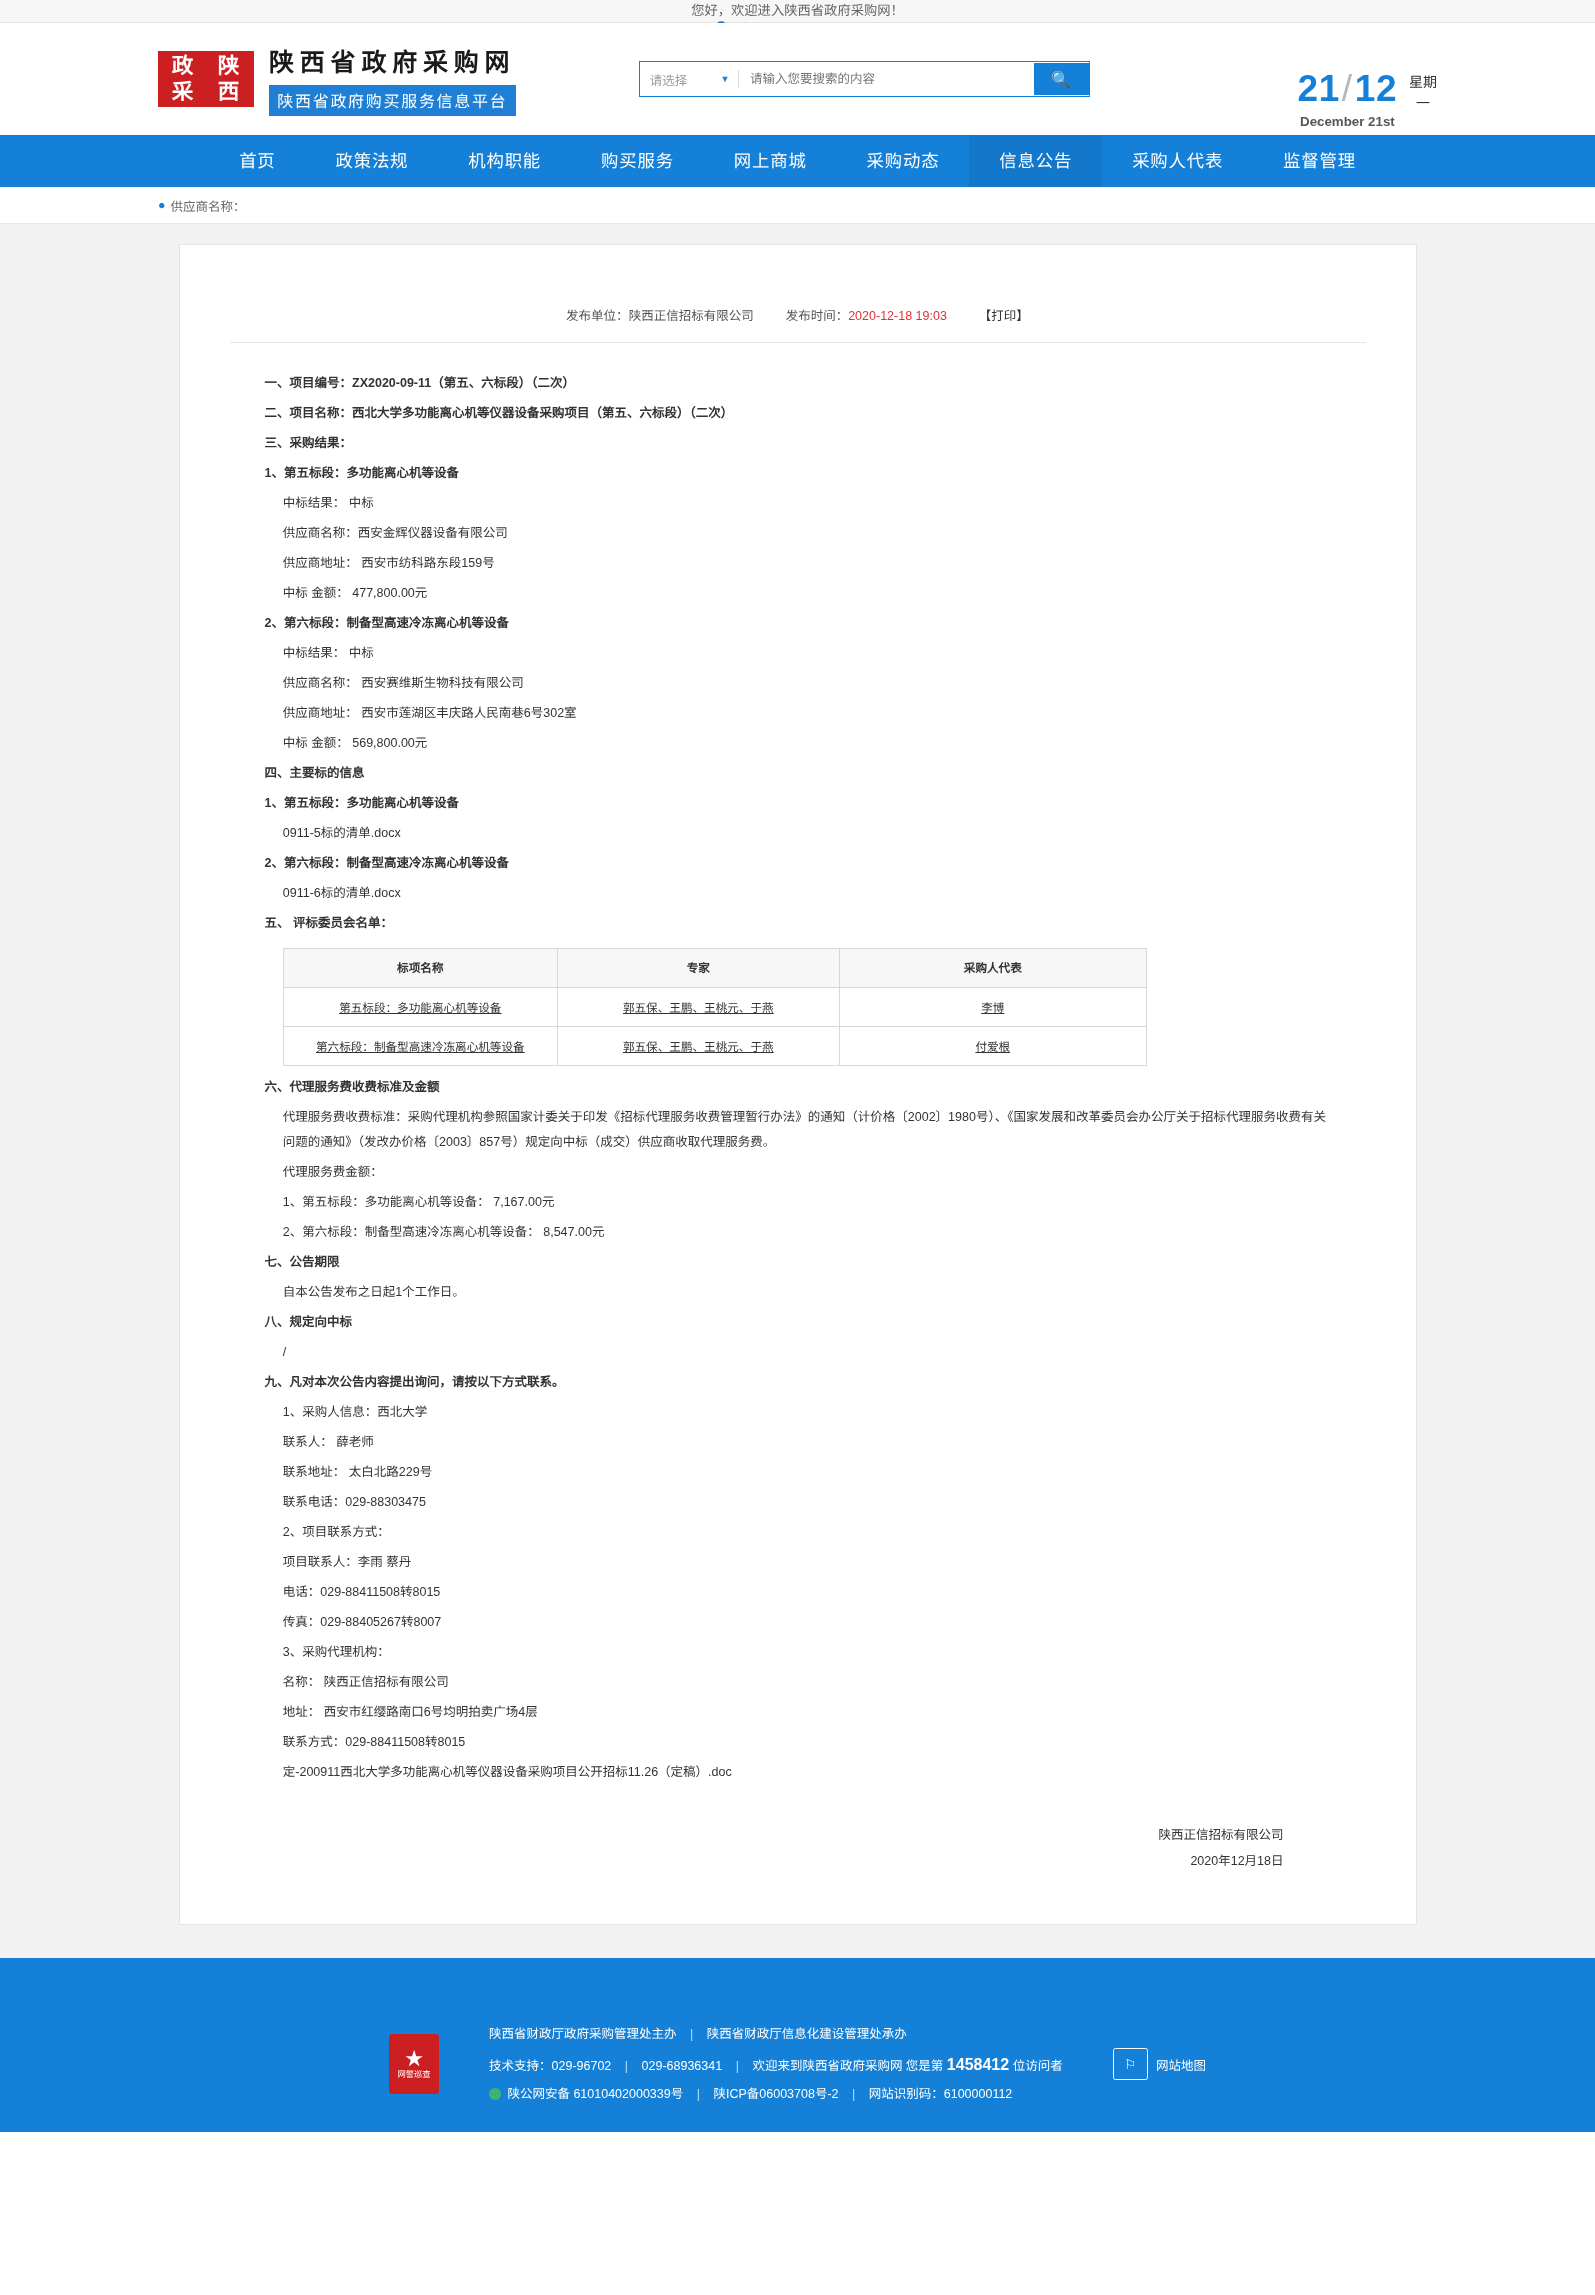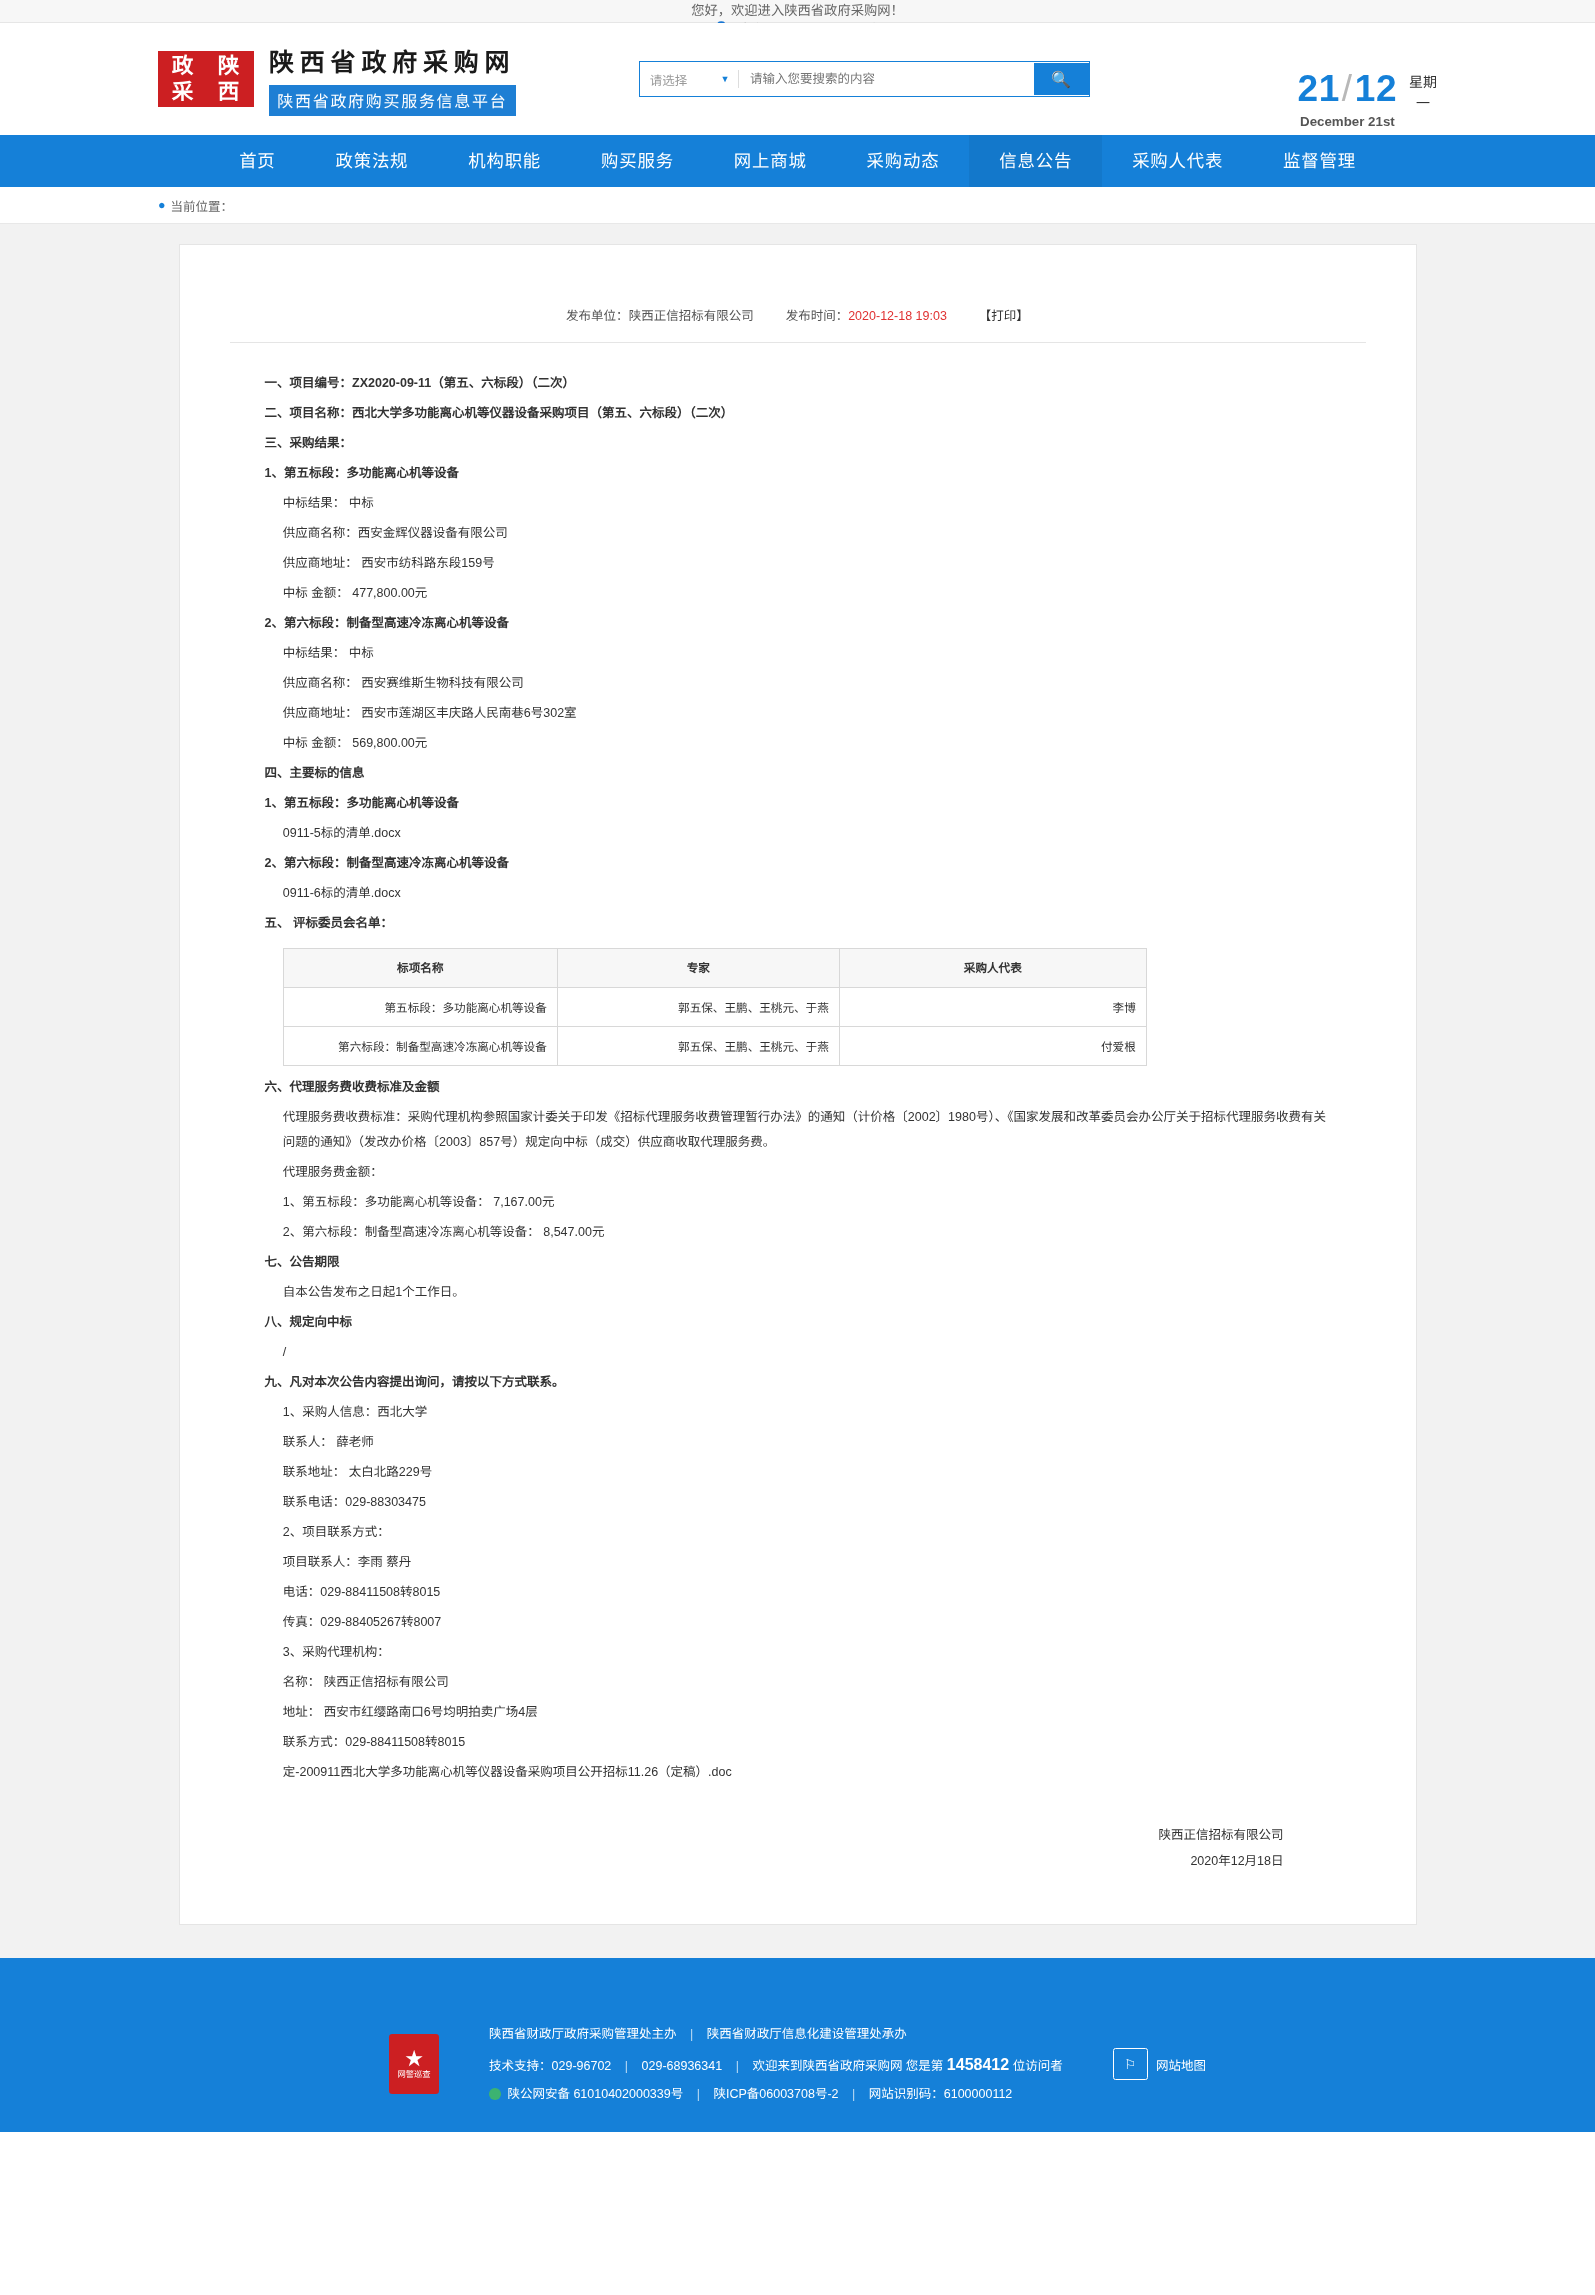--- a/index.html
+++ b/index.html
@@ -142,21 +142,21 @@
   .h-sub { font-weight:bold; margin-top:8.3px; }
   .indent1 { padding-left:18.3px; }
   table.experts {
     border-collapse:collapse; width:864px; margin:11.6px 0 8.3px 18.3px;
     font-size:11.6px;
   }
   table.experts th, table.experts td {
     border:0.8px solid #d8d8d8; padding:7.5px 10px; text-align:left;
   }
   table.experts th { background:#f7f7f7; font-weight:bold; text-align:center; }
-  table.experts td.c { text-align:right; }
+  table.experts td.c { text-align:center;text-decoration:underline; }
   .sign { margin-top:37px; text-align:right; padding-right:47px; font-size:12.5px; line-height:2.1; color:#333;}
   
   .footer-strip { height:43px; background:#1580d8; }
   .footer {
     background:#1580d8; color:#fff; padding:20px 0 25px 0;
     display:flex; justify-content:center; align-items:center; gap:50px;
   }
   .f-badge {
     width:50px;height:60px;background:#cc1f22;color:#fff;display:flex;
     flex-direction:column;align-items:center;justify-content:center;
@@ -240,21 +240,21 @@
   <a href="#">购买服务</a>
   <a href="#">网上商城</a>
   <a href="#">采购动态</a>
   <a href="#" class="active">信息公告</a>
   <a href="#">采购人代表</a>
   <a href="#">监督管理</a>
 </div>
 
 <div class="crumb">
   <span class="pin">●</span>
-  <span>当前位置：</span>
+  <span>供应商名称：</span>
 </div>
 
 <div class="page">
   <div class="card">
 
 
     <div class="doc-meta">
       <div>
         <span>发布单位：</span><span>陕西正信招标有限公司</span>
       </div>

